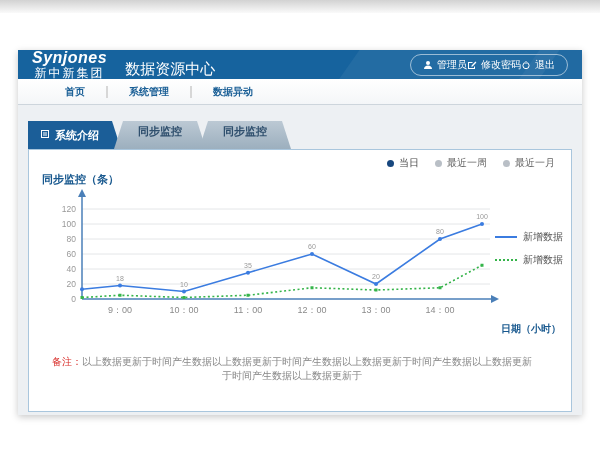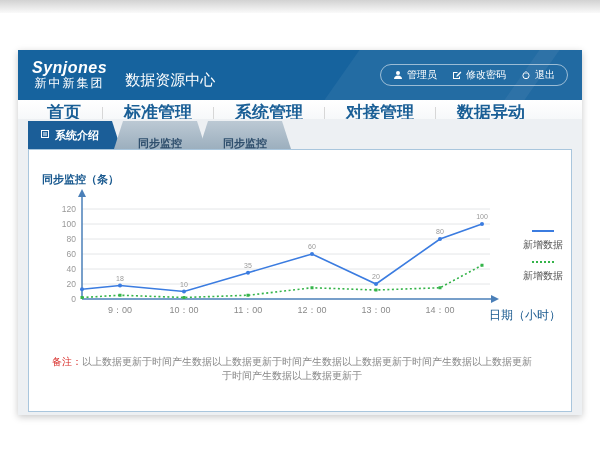--- a/index.html
+++ b/index.html
@@ -5,73 +5,73 @@
   * { margin:0; padding:0; box-sizing:border-box; }
   html,body { width:600px; height:450px; overflow:hidden; background:#fff;
     font-family:"Liberation Sans","DejaVu Sans",sans-serif; }
   #screen { position:relative; width:600px; height:450px; background:#fff; }
   .top-strip { position:absolute; top:0; left:0; right:0; height:13px;
     background:linear-gradient(#d2d2d2,#fafafa); }
   .page { position:absolute; left:18px; right:18px; top:50px; bottom:35px;
     background:#edf0f3; box-shadow:0 2px 7px rgba(0,0,0,.22); }
 
   
-  .header { position:relative; height:50px; background:#16639e; overflow:hidden;
+  .header { position:relative; height:29px; background:#16639e; overflow:hidden;
     display:flex; align-items:center; }
   .header::after { content:''; position:absolute; top:-20px; right:40px; width:200px;
     height:90px; background:rgba(255,255,255,.06); transform:skewX(-35deg); }
   .header::before { content:''; position:absolute; top:-20px; right:-60px; width:120px;
     height:90px; background:rgba(255,255,255,.05); transform:skewX(-35deg); }
   .logo { padding-left:14px; color:#fff; line-height:1.05; text-align:center; }
   .logo .l1 { font-size:16px; font-weight:bold; letter-spacing:.5px; font-style:italic; }
   .logo .l2 { font-size:12px; font-weight:normal; letter-spacing:2px; }
   .app-title { color:#fff; font-size:15px; margin-left:18px; margin-top:10px; }
   .user-pill { position:relative; z-index:2; margin-left:auto; margin-right:14px;
     border:1px solid rgba(255,255,255,.55); border-radius:11px; padding:3px 12px;
-    display:flex; align-items:center; gap:15px; font-size:10px; color:#fff; }
+    display:flex; align-items:center; font-size:10px; color:#fff; }
   .pill-item { display:flex; align-items:center; gap:4px; cursor:pointer; white-space:nowrap; }
   .pill-item svg { display:block; }
 
   
   .nav { height:26px; background:linear-gradient(#ffffff,#f4f6f8);
     border-bottom:1px solid #cdd5dc; display:flex; align-items:center;
-    padding-left:8px; font-size:17px; font-weight:bold; color:#1a5f96; }
+    padding-left:26px; font-size:10px; font-weight:bold; color:#1a5f96; }
   .nav-item { padding:0 21px; cursor:pointer; white-space:nowrap; }
   .nav-sep { width:1px; height:12px; background:#d7d7d7; }
 
   
   .content { position:absolute; top:69px; left:0; right:0; bottom:0;
     background:#edf0f3; }
   .tabs { display:flex; align-items:flex-end; margin-left:10px; padding-top:9px; height:30px; }
   .tab { height:28px; line-height:21px; font-size:11px; font-weight:bold; cursor:pointer; }
   .tab.active { background:#1b5e98; color:#fff; padding:0 22px 0 12px;
     clip-path:polygon(0 0,calc(100% - 9px) 0,100% 100%,0 100%);
     display:flex; align-items:center; gap:5px; }
   .tab.inactive { background:linear-gradient(#bcc9d4,#9cafbe); color:#2f4f6d;
-    padding:12px 24px; margin-left:-7px;
+    padding:0 24px; margin-left:-7px;
     clip-path:polygon(9px 0,calc(100% - 9px) 0,100% 100%,0 100%); }
 
   .panel { position:absolute; left:10px; right:10px; top:30px; bottom:3px;
     background:#fff; border:1px solid #a9c6dd; }
 
   .radios { position:absolute; top:6px; right:16px; display:flex; gap:16px;
     font-size:10px; color:#666; align-items:center; }
   .radio { display:flex; align-items:center; gap:5px; cursor:pointer; }
   .radio .dot { width:7px; height:7px; border-radius:50%; background:#b9bfc6; }
   .radio.sel .dot { background:#17477e; }
   .radio.sel { color:#444; }
 
   .ylabel { position:absolute; left:13px; top:22px; font-size:11px; font-weight:bold; color:#19598f; }
   #chart-svg { position:absolute; left:18px; top:36px; }
   .legend { position:absolute; right:8px; top:80px; font-size:10px; color:#555; }
-  .legend-row { display:flex; align-items:center; gap:6px; margin-bottom:9px; cursor:pointer;flex-direction:column; }
+  .legend-row { display:flex; align-items:center; gap:6px; margin-bottom:9px; cursor:pointer; }
   .sample { width:22px; height:0; }
   .sample.solid { border-top:2px solid #3b7ce0; }
   .sample.dotted { border-top:2px dotted #35b44a; }
-  .xlabel { position:absolute; right:10px; top:157px; font-size:12px; font-weight:normal; color:#19598f; }
+  .xlabel { position:absolute; right:10px; top:172px; font-size:10px; font-weight:bold; color:#19598f; }
   .note { position:absolute; top:205px; left:0; right:16px; text-align:center;
     font-size:10px; color:#888; padding:0 20px; }
   .note .prefix { color:#d9302c; }
 </style>
 </head>
 <body>
 
 <div id="screen">
   <div class="top-strip"></div>
 
@@ -111,25 +111,23 @@
               </svg>
           </span>
           <span>退出</span>
         </div>
       </div>
     </div>
 
     <div class="nav">
       <div class="nav-item">首页</div>
       <div class="nav-sep"></div>
-      <div class="nav-item">标准管理</div>
       <div class="nav-sep"></div>
       <div class="nav-item">系统管理</div>
       <div class="nav-sep"></div>
-      <div class="nav-item">对接管理</div>
       <div class="nav-sep"></div>
       <div class="nav-item">数据异动</div>
     </div>
 
     <div class="content">
       <div class="tabs">
         <div class="tab active">
           <span>
             <svg width="10" height="10" viewBox="0 0 10 10">
                 <rect x="1.5" y="1.5" width="7" height="7" fill="none" stroke="#fff" stroke-width="1"></rect>
@@ -137,20 +135,34 @@
                 <line x1="3" y1="6" x2="7" y2="6" stroke="#fff" stroke-width="1"></line>
               </svg>
           </span>
           <span>系统介绍</span>
         </div>
         <div class="tab inactive">同步监控</div>
         <div class="tab inactive">同步监控</div>
       </div>
 
       <div class="panel">
+        <div class="radios">
+          <div class="radio sel">
+            <span class="dot"></span>
+            <span>当日</span>
+          </div>
+          <div class="radio">
+            <span class="dot"></span>
+            <span>最近一周</span>
+          </div>
+          <div class="radio">
+            <span class="dot"></span>
+            <span>最近一月</span>
+          </div>
+        </div>
 
         <div class="ylabel">同步监控（条）</div>
         <svg id="chart-svg" width="460" height="150" viewBox="0 0 460 150">
             <text x="29" y="116" text-anchor="end" fill="#999" font-size="8.5">0</text>
             <line x1="35" y1="98" x2="443" y2="98" stroke="#e4e6e8" stroke-width="1"></line>
             <text x="29" y="101" text-anchor="end" fill="#999" font-size="8.5">20</text>
             <line x1="35" y1="83" x2="443" y2="83" stroke="#e4e6e8" stroke-width="1"></line>
             <text x="29" y="86" text-anchor="end" fill="#999" font-size="8.5">40</text>
             <line x1="35" y1="68" x2="443" y2="68" stroke="#e4e6e8" stroke-width="1"></line>
             <text x="29" y="71" text-anchor="end" fill="#999" font-size="8.5">60</text>

